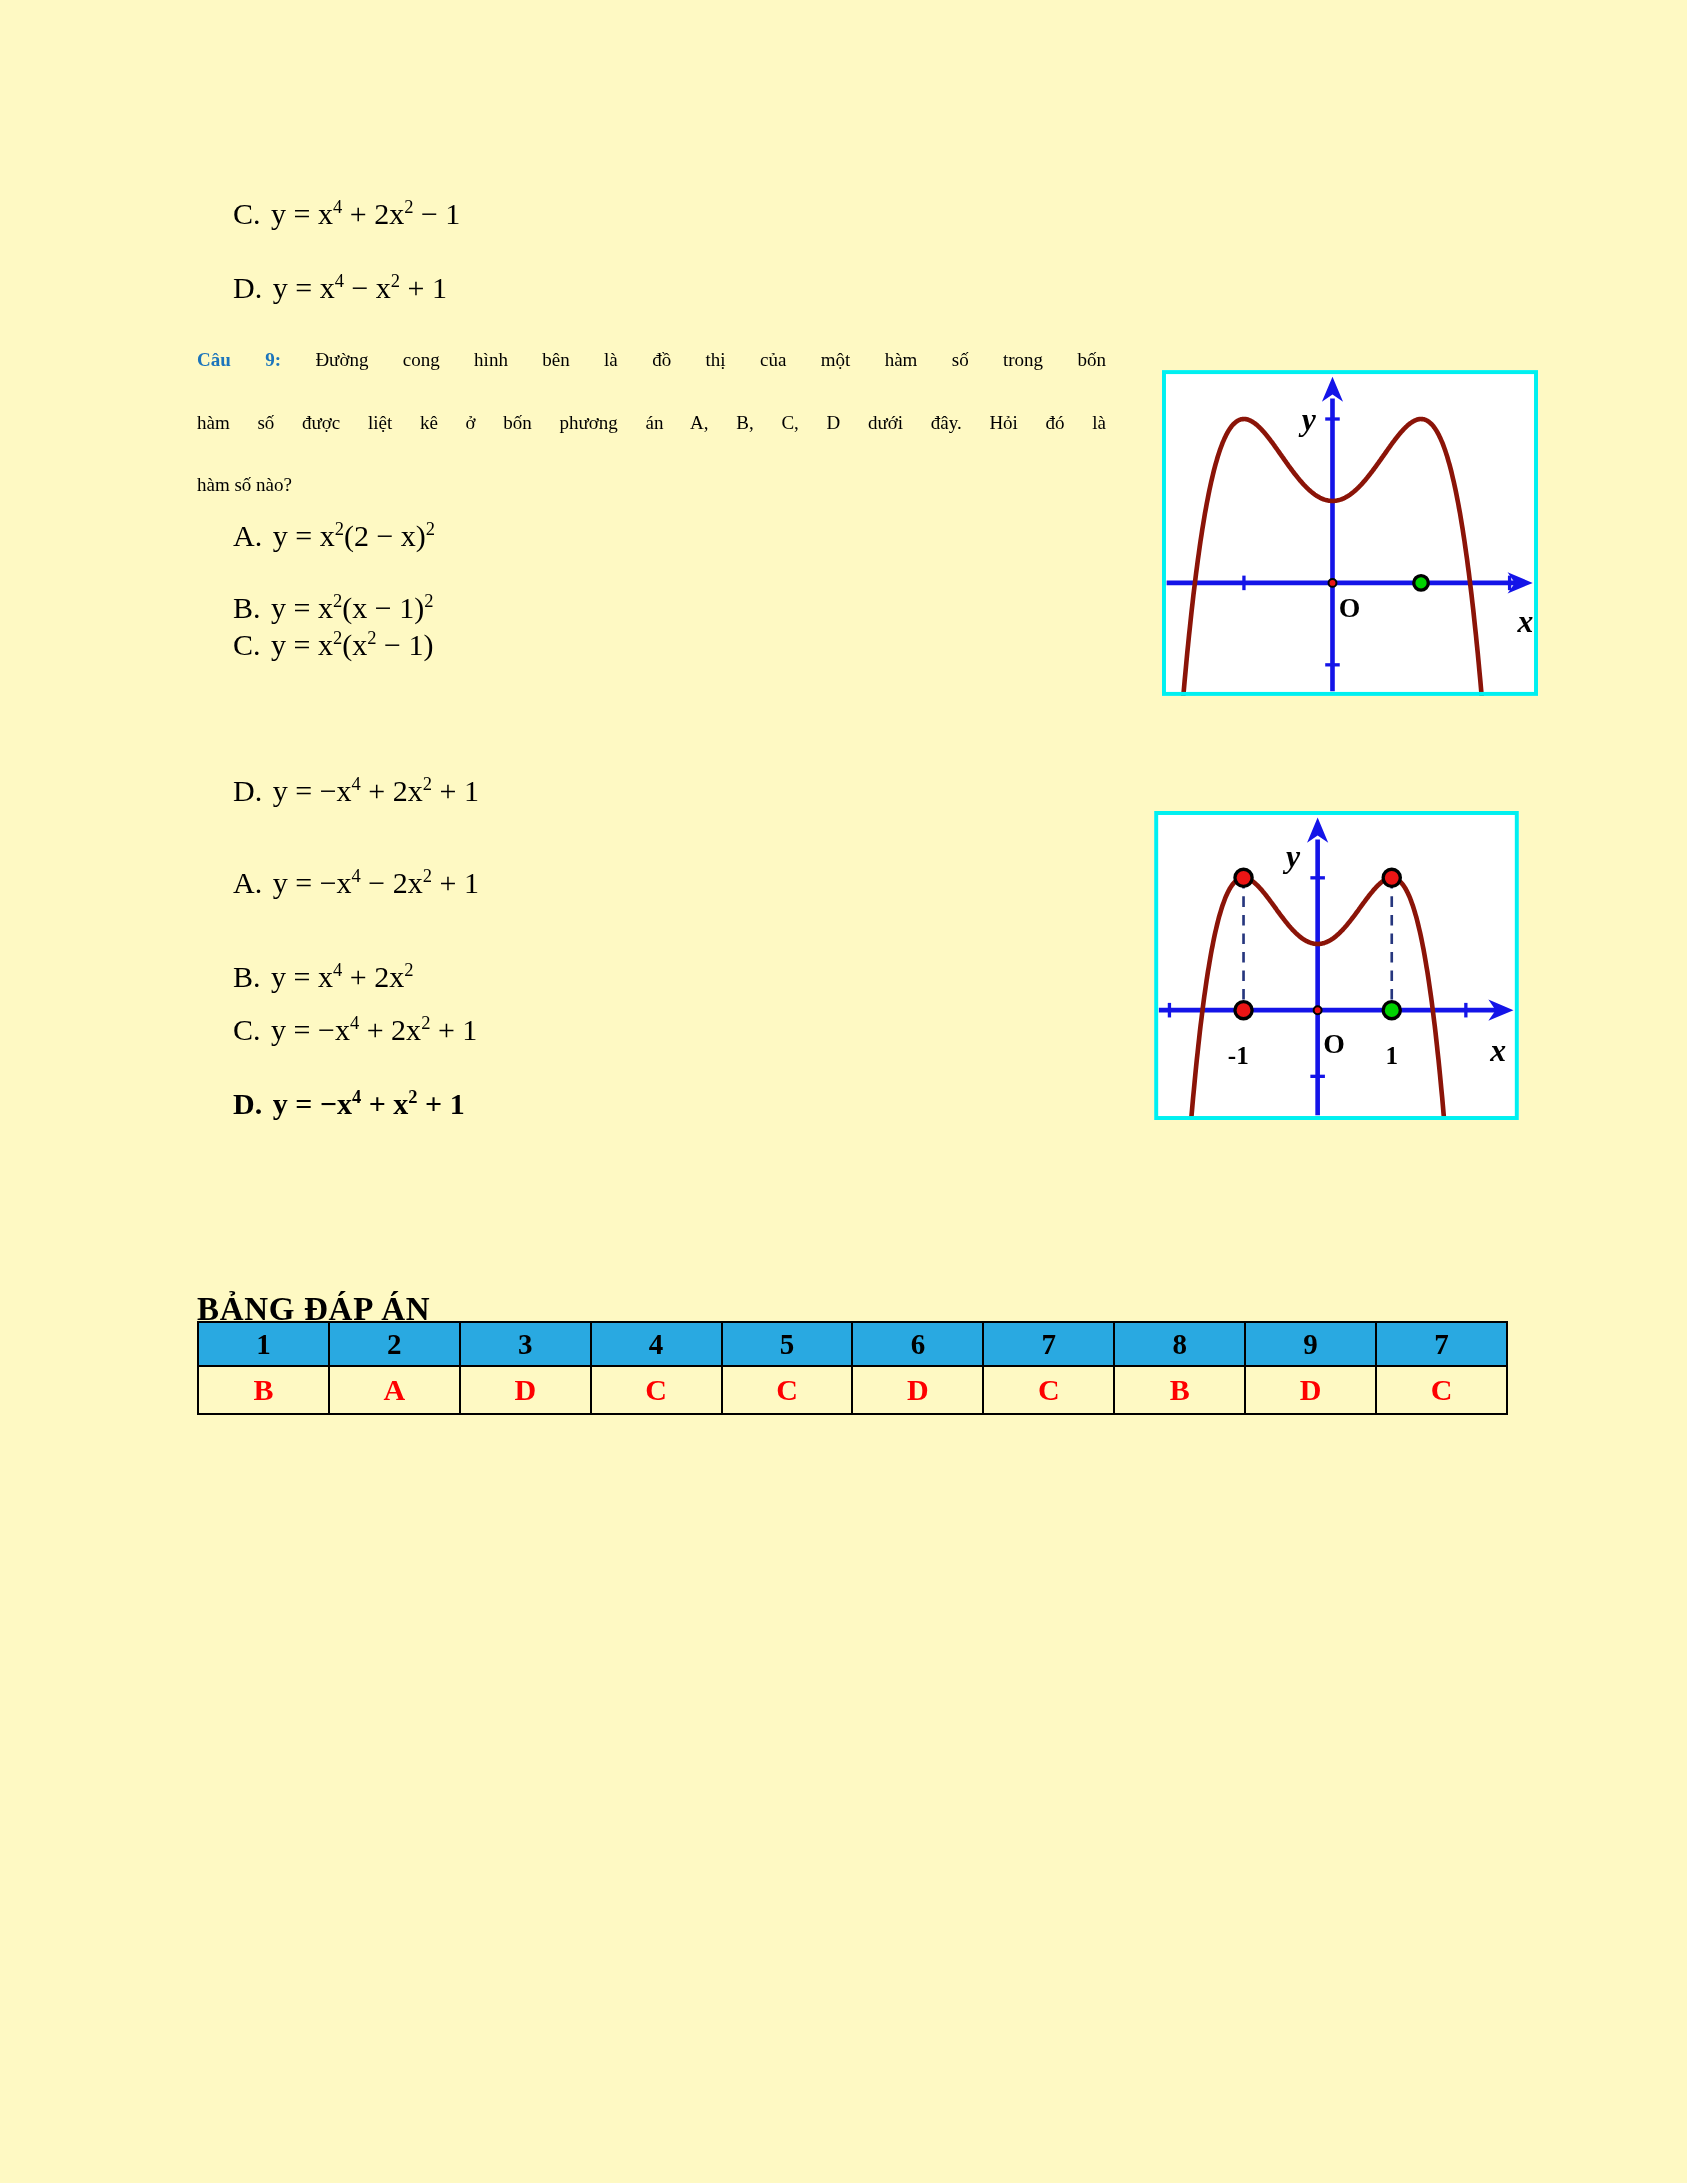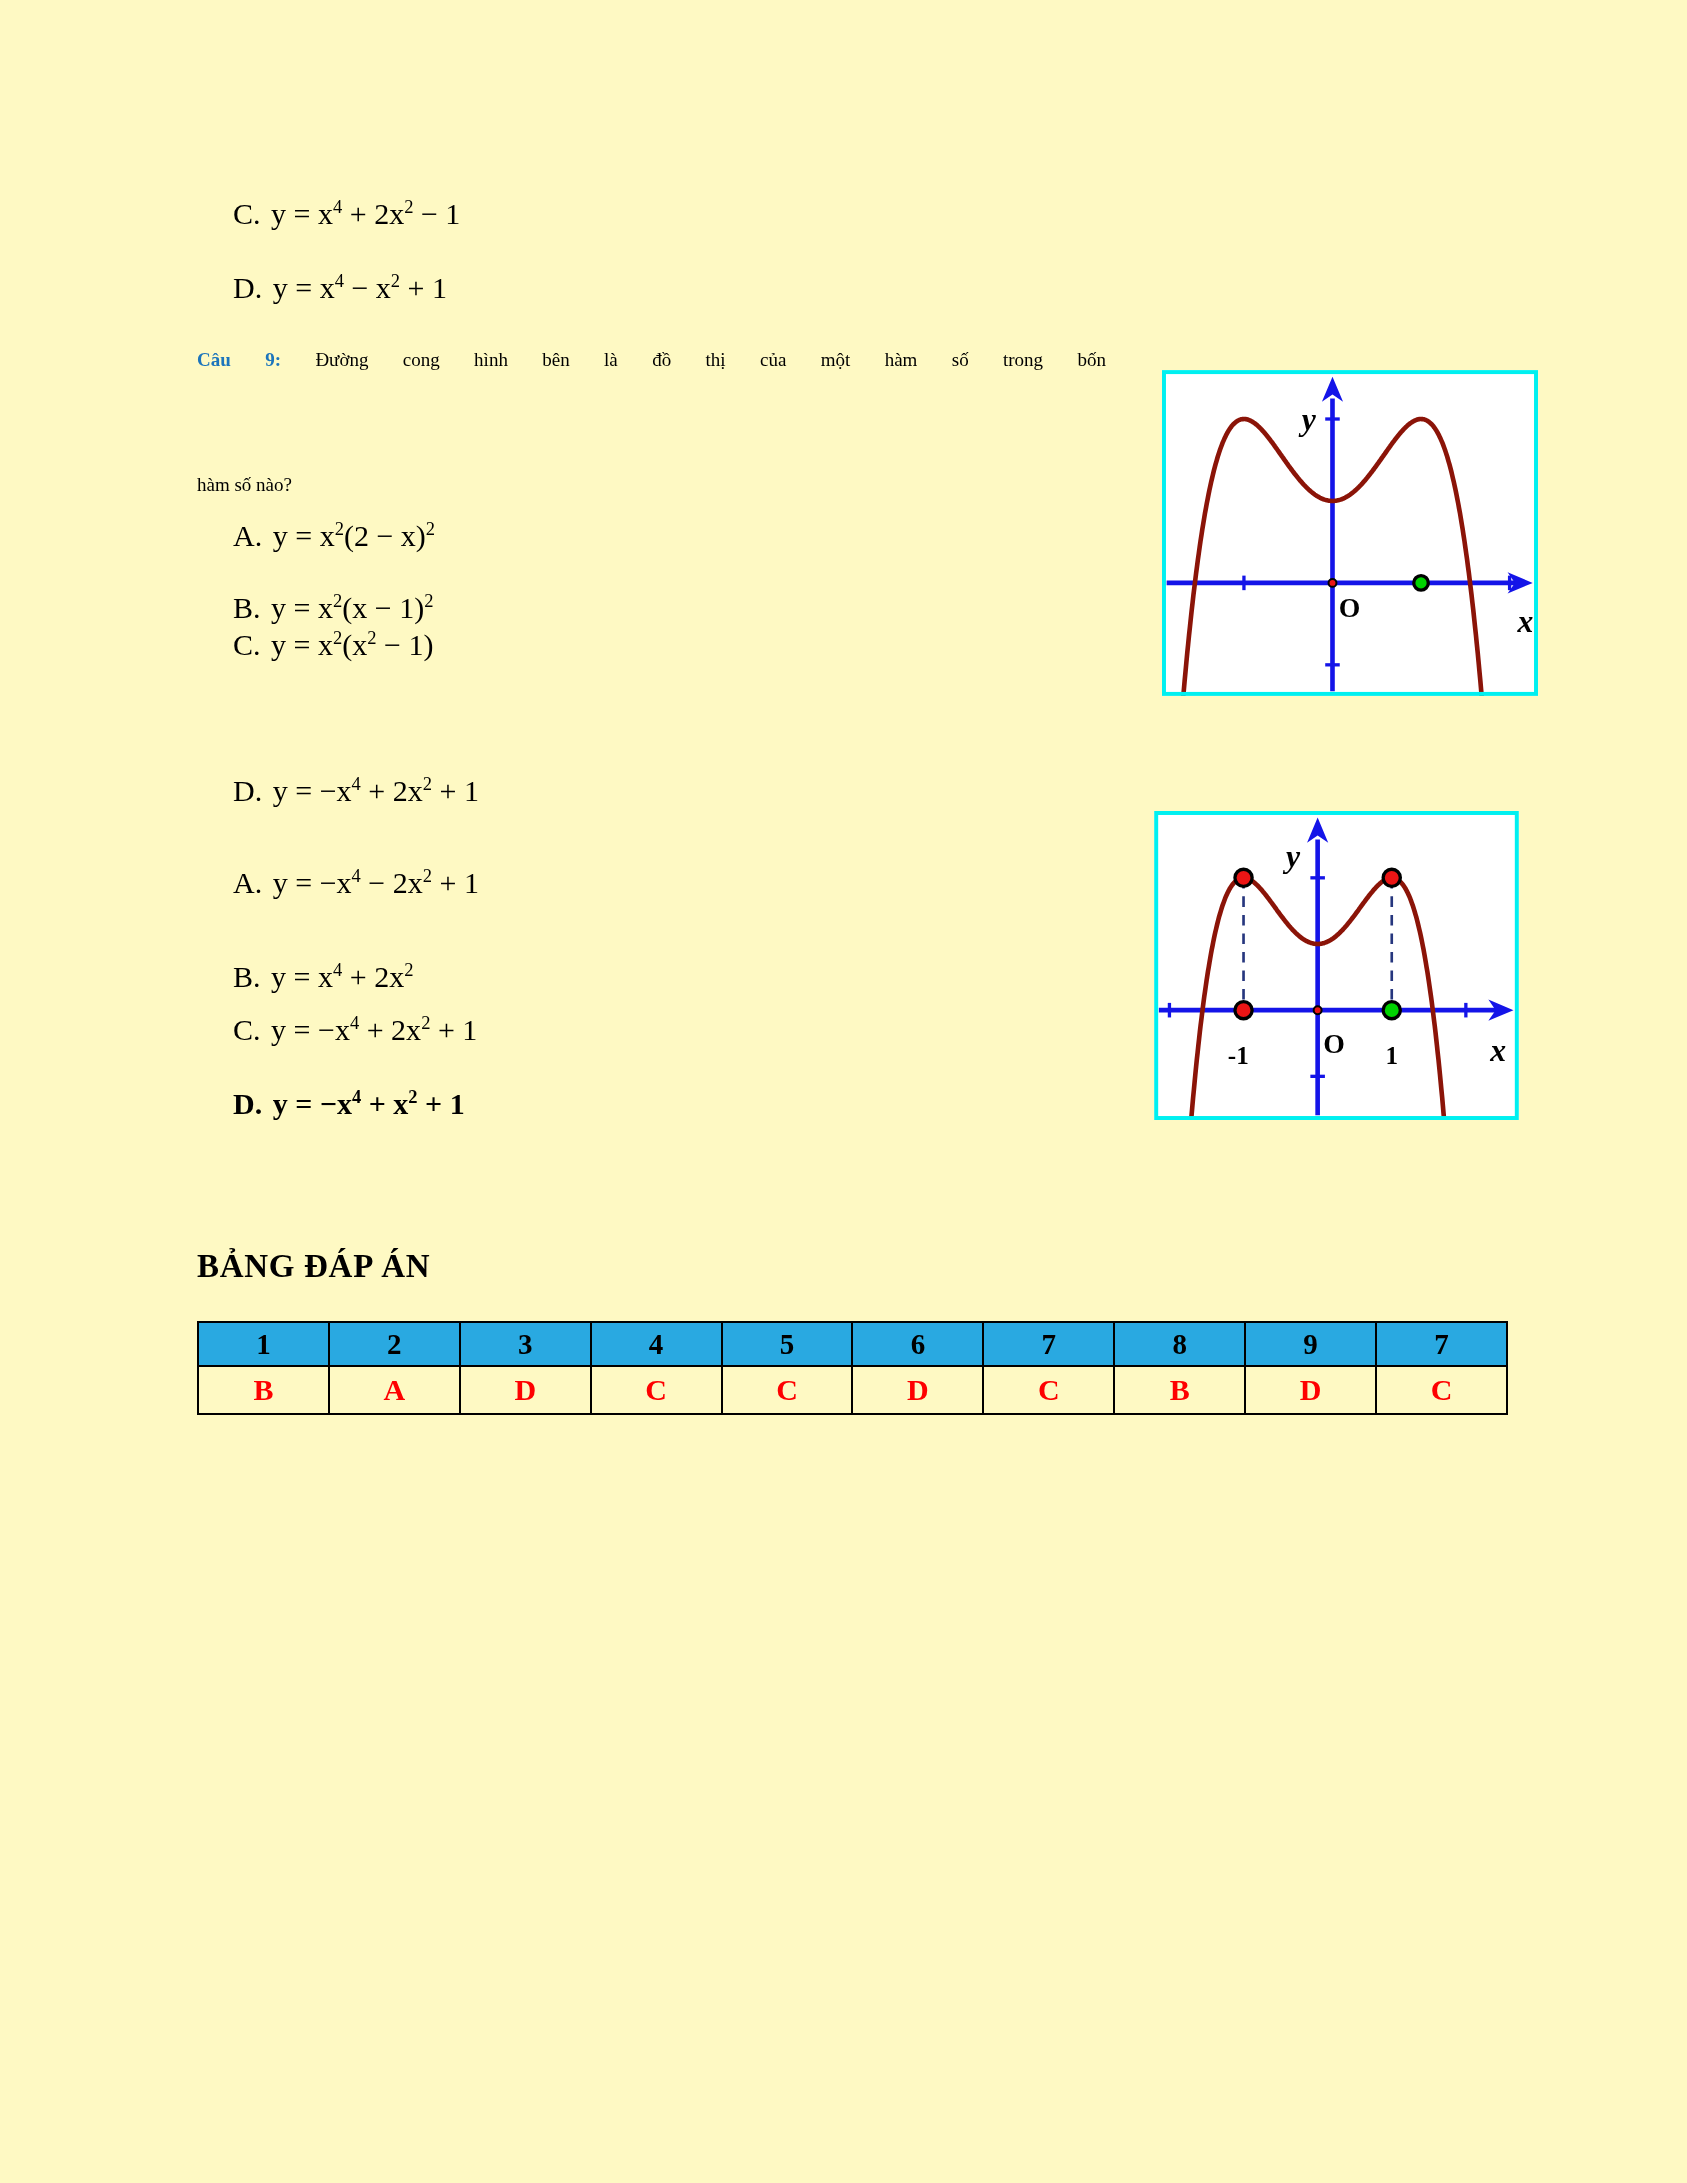--- a/index.html
+++ b/index.html
@@ -11,39 +11,40 @@
   .opts{position:absolute;top:0;width:0;height:0;}
   .opt-row{position:absolute;left:0;font-size:30px;line-height:38px;white-space:nowrap;}
   .opt-label{margin-right:10.6px;}
   .sup{font-size:18.5px;position:relative;top:-11.2px;}
   .mvar{margin:0 8px;}
   .graph{position:absolute;background:#fff;}
   svg text{font-family:"Liberation Serif",serif;}
   .gvar{font-size:48px;font-weight:bold;font-style:italic;}
   .gO{font-size:42px;font-weight:bold;}
   .gnum{font-size:38px;font-weight:bold;}
-  .ans-title{position:absolute;font-size:33px;font-weight:bold;letter-spacing:0.7px;}
+  .ans-title{position:absolute;font-size:33px;font-weight:bold;letter-spacing:0.7px;margin-top:43px;}
   .ans-table{position:absolute;border-collapse:collapse;table-layout:fixed;width:1311px;border:2.6px solid #000;}
   .ans-table td{border:2px solid #000;text-align:center;vertical-align:middle;}
   td.num{background:var(--table_header);font-weight:bold;font-size:29px;height:40px;border-bottom-width:2.6px;}
   td.let{color:var(--answer_red);font-weight:bold;font-size:30px;height:44px;}
 </style>
 </head>
 <body>
 
 <div class="page">
 
   <div class="opts" style="left:233px">
       <div class="opt-row" style="top: 195px;"><span class="opt-label">C.</span><span><span>y = x</span><span class="sup">4</span><span> + 2x</span><span class="sup">2</span><span> − 1</span></span></div>
       <div class="opt-row" style="top: 269px;"><span class="opt-label">D.</span><span><span>y = x</span><span class="sup">4</span><span> − x</span><span class="sup">2</span><span> + 1</span></span></div>
     </div>
 
   <div class="bline just" style="left:197px;top:341px">
     <span class="qlabel">Câu 9:</span><span> Đường cong hình bên là đồ thị của một hàm số trong bốn</span>
   </div>
+  <div class="bline just" style="left:197px;top:404px">hàm số được liệt kê ở bốn phương án A, B, C, D dưới đây. Hỏi đó là</div>
   <div class="bline" style="left:197px;top:466px">hàm số nào?</div>
 
   <div class="opts" style="left:233px">
       <div class="opt-row" style="top: 517px;"><span class="opt-label">A.</span><span><span>y = x</span><span class="sup">2</span><span>(2 − x)</span><span class="sup">2</span></span></div>
       <div class="opt-row" style="top: 589px;"><span class="opt-label">B.</span><span><span>y = x</span><span class="sup">2</span><span>(x − 1)</span><span class="sup">2</span></span></div>
       <div class="opt-row" style="top: 626px;"><span class="opt-label">C.</span><span><span>y = x</span><span class="sup">2</span><span>(x</span><span class="sup">2</span><span> − 1)</span></span></div>
       <div class="opt-row" style="top: 744px; margin-top: 28px;"><span class="opt-label">D.</span><span><span>y = −x</span><span class="sup">4</span><span> + 2x</span><span class="sup">2</span><span> + 1</span></span></div>
     </div>
 
   <svg class="graph" viewBox="0 0 569 493" style="left: 1162px; top: 370px; width: 376px; height: 326px;">

